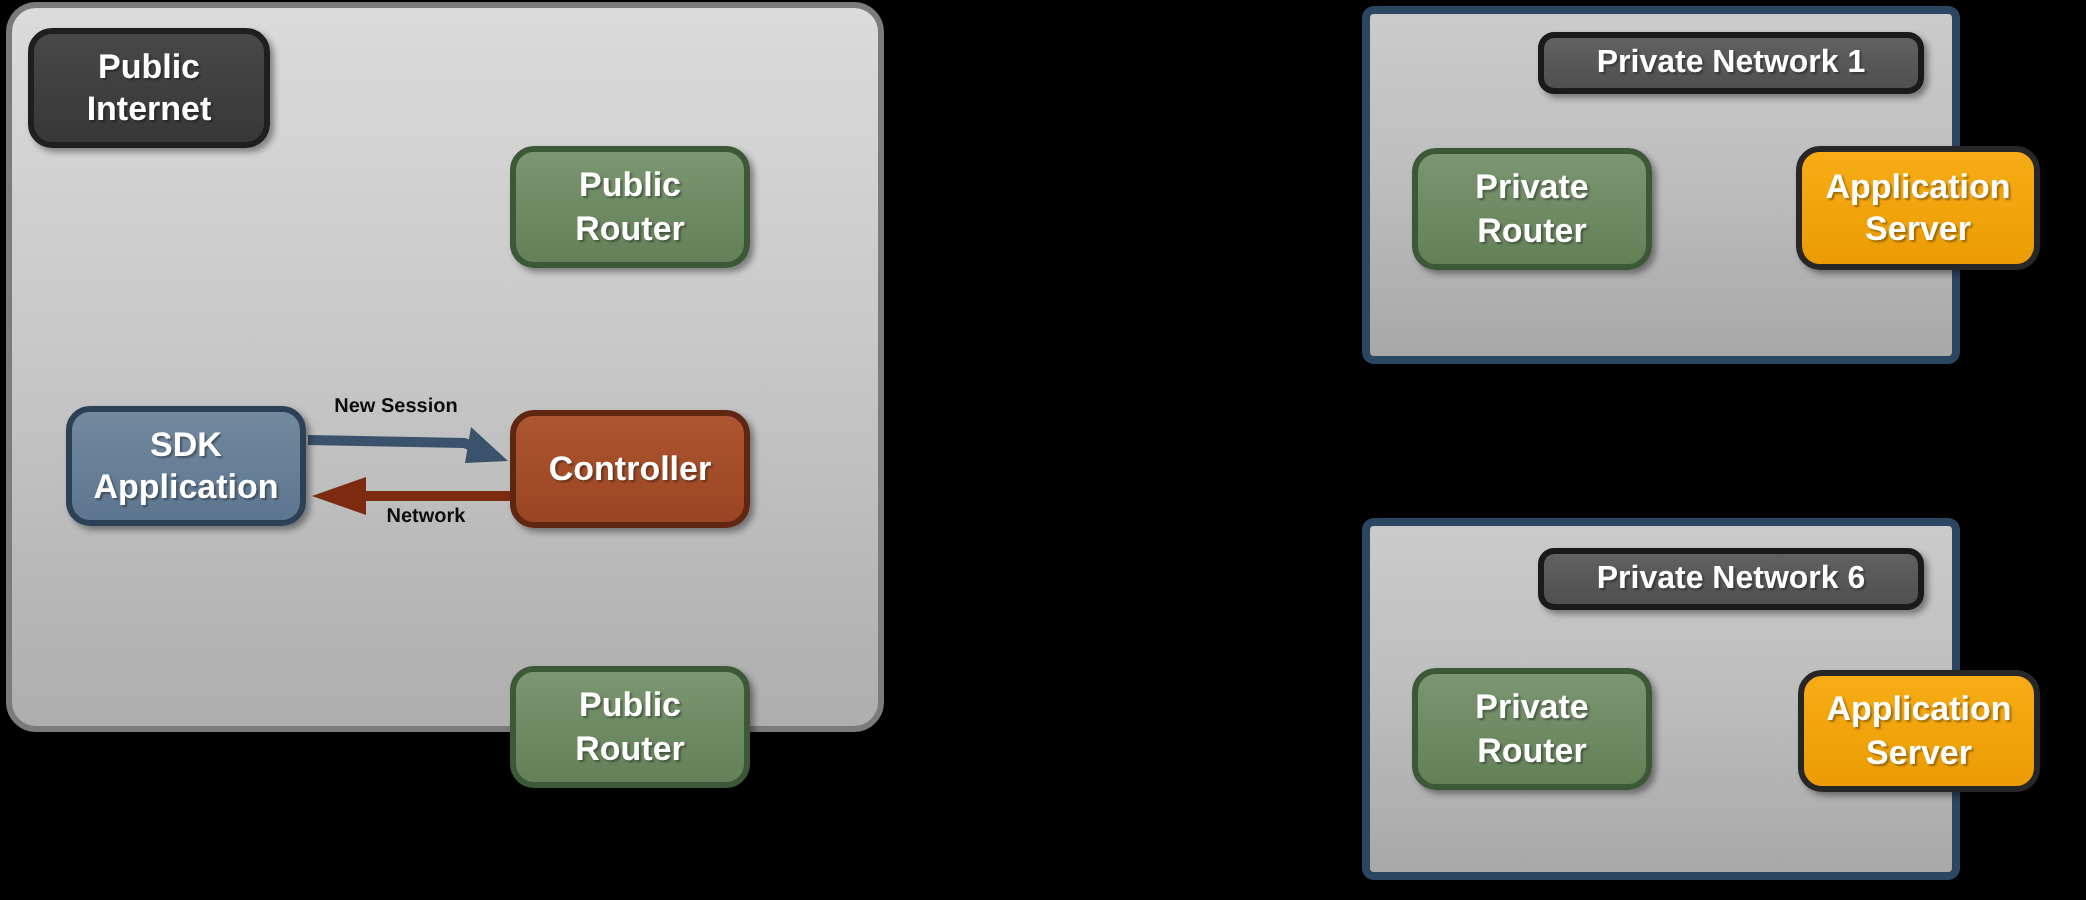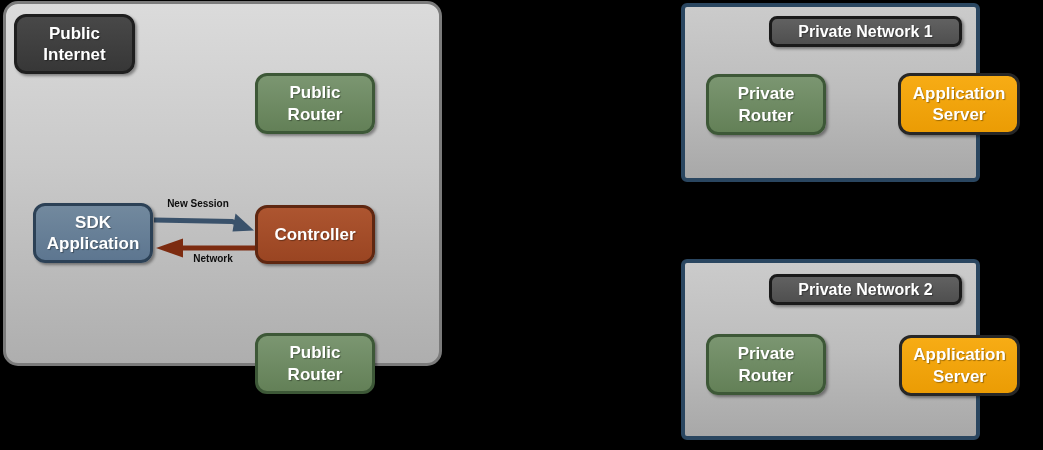--- a/index.html
+++ b/index.html
@@ -155,20 +155,20 @@
 
   <div class="panel panel-1">
     <div class="node node-title pos-pn-title">Private Network 1</div>
     <div class="node node-green pos-pn-router">Private
 Router</div>
     <div class="node node-orange pos-pn-server">Application
 Server</div>
   </div>
 
   <div class="panel panel-2">
-    <div class="node node-title pos-pn2-title">Private Network 2</div>
+    <div class="node node-title pos-pn2-title">Private Network 6</div>
     <div class="node node-green pos-pn2-router">Private
 Router</div>
     <div class="node node-orange pos-pn2-server">Application
 Server</div>
   </div>
 
 </div>
 
 </body></html>

